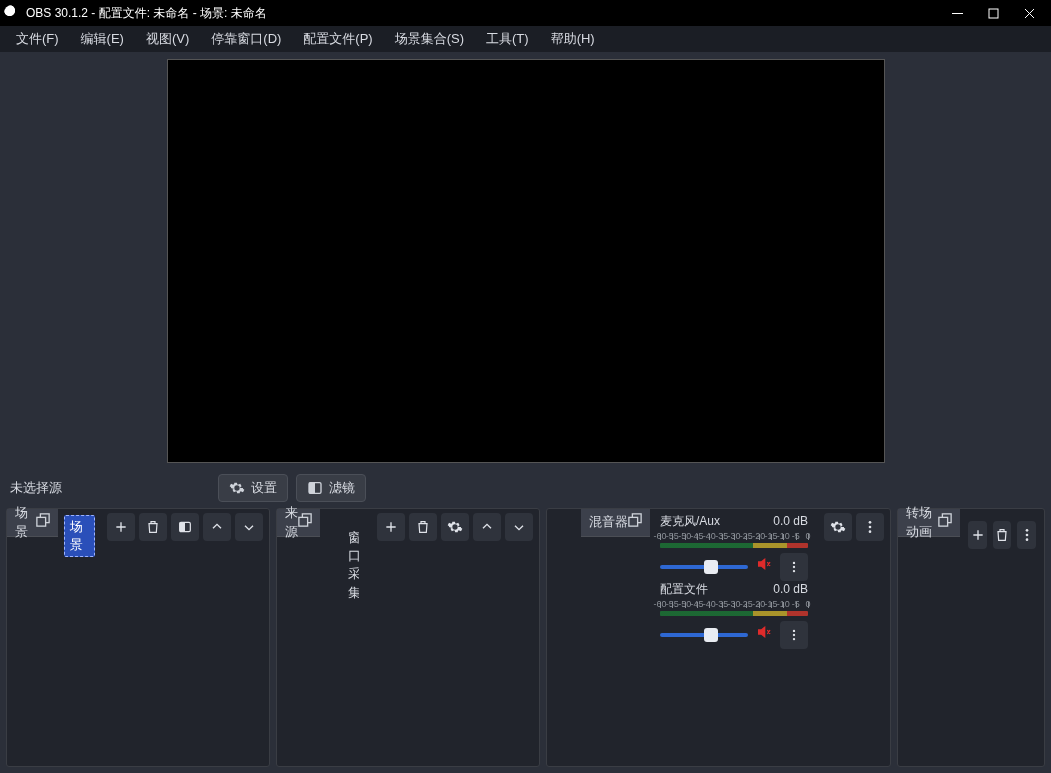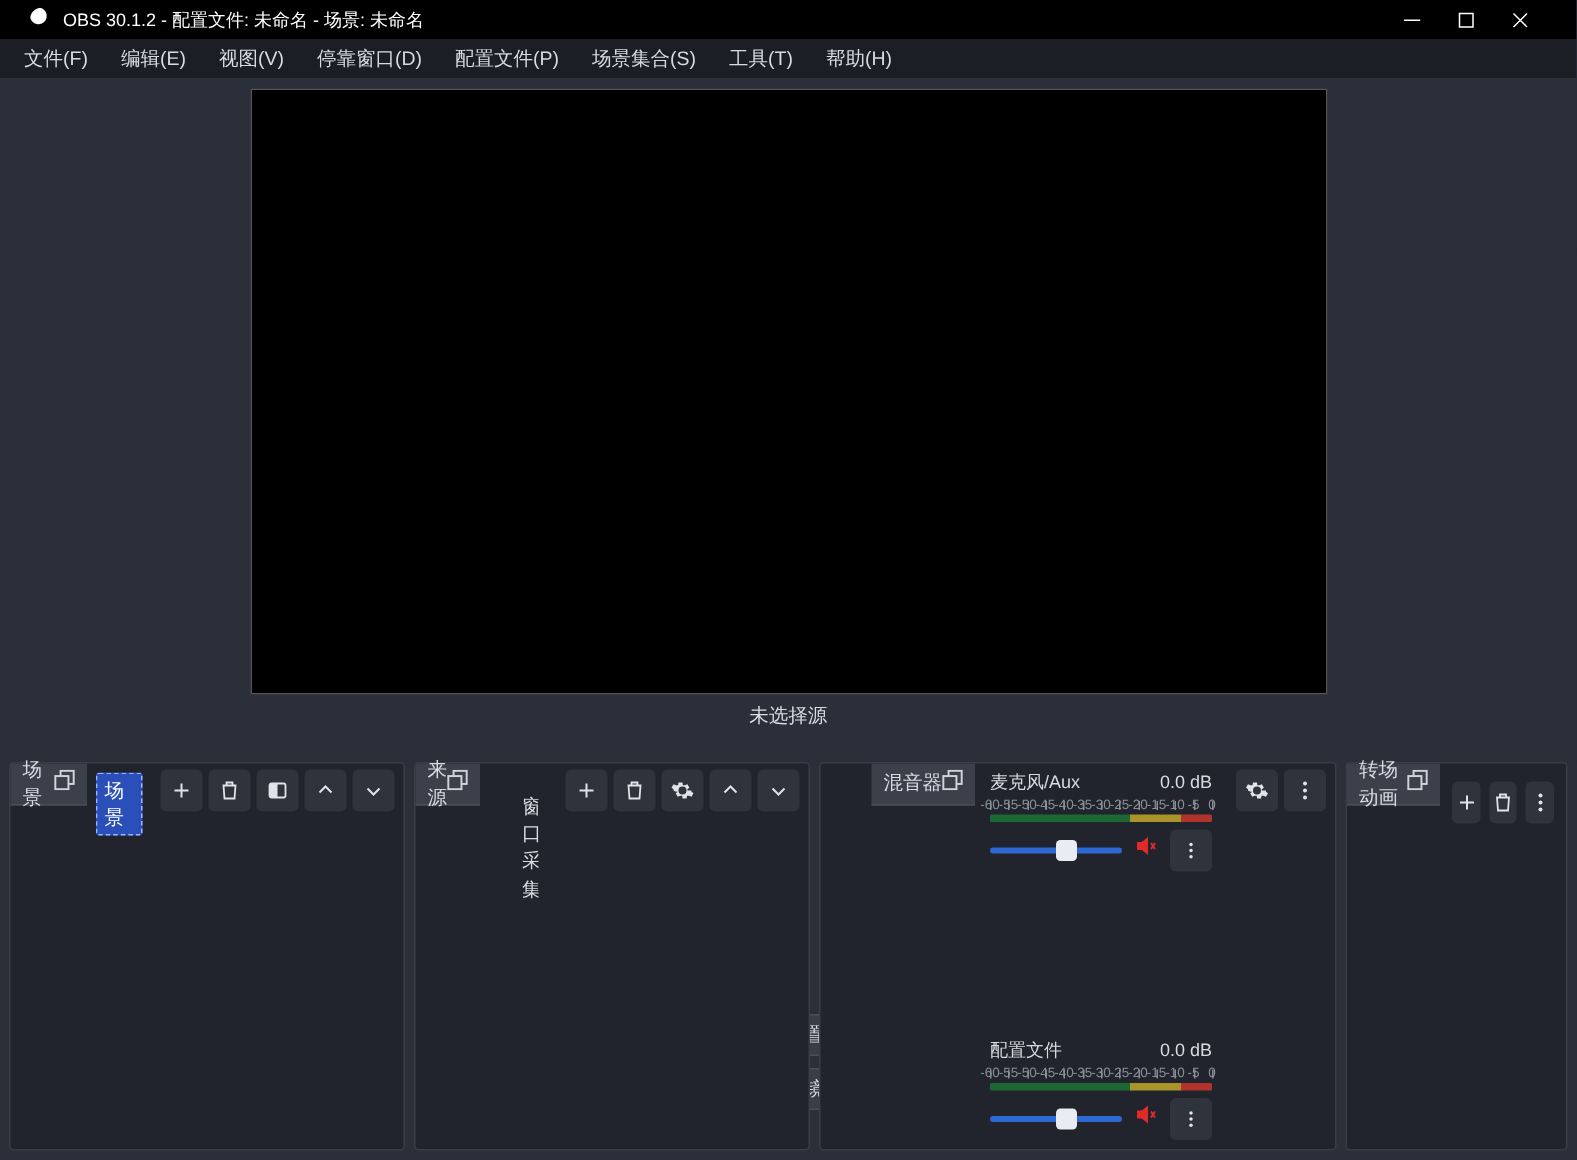--- a/index.html
+++ b/index.html
@@ -23,21 +23,21 @@
     width:1051px;height:773px;
     background:var(--bg);
     font:13px/1.4 "Segoe UI","Microsoft YaHei",Arial,sans-serif;
     color:var(--text);
     overflow:hidden;
     display:flex;flex-direction:column;
   }
   
   .titlebar{
     height:26px;background:var(--titlebar);color:#fff;
-    display:flex;align-items:center;padding:0 20px;
+    display:flex;align-items:center;padding:0 4px;
     font-size:12px;
   }
   .titlebar .logo{
     width:16px;height:16px;border-radius:50%;
     background:radial-gradient(circle at 35% 35%,#fff 0 35%,#000 40%);
     margin-right:6px;flex:none;
   }
   .titlebar .title{flex:1;white-space:nowrap;overflow:hidden;}
   .winbtns{display:flex;gap:0;}
   .winbtn{width:36px;height:26px;display:flex;align-items:center;justify-content:center;color:#fff;}
@@ -56,21 +56,21 @@
     background:var(--bg);
     padding:6px 0 4px;
   }
   .preview{
     width:718px;height:404px;
     background:#000;border:1px solid #555;
   }
   
   .context-bar{
     height:40px;background:var(--bg);
-    display:flex;align-items:center;padding:0 10px;gap:8px;flex-direction:column;
+    display:flex;align-items:center;padding:0 10px;gap:8px;
   }
   .context-bar .label{flex:0 0 200px;color:var(--text);font-size:13px;}
   .tb-btn{
     display:inline-flex;align-items:center;gap:6px;
     background:#393d46;border:1px solid #4b4f58;
     padding:4px 10px;border-radius:4px;color:var(--text);
     font-size:13px;
   }
   
   .docks{
@@ -115,21 +115,21 @@
   }
   
   .source-item{
     display:flex;align-items:center;gap:8px;
     padding:20px 8px;color:var(--text);font-size:13px;
   }
   .source-item .spacer{flex:1;}
   .mini-icon{width:16px;height:16px;fill:#cfd3da;display:block;}
   .lock-icon{opacity:.5;}
   
-  .mixer-body{padding:4px 10px 6px;display:flex;flex-direction:column;gap:14px;justify-content:space-between;}
+  .mixer-body{padding:4px 10px 6px;display:flex;flex-direction:column;gap:0;}
   .channel{}
   .ch-head{display:flex;justify-content:space-between;font-size:12px;}
   .ch-head .db{color:var(--text);}
   .meter-scale{position:relative;height:9px;margin-top:4px;}
   .meter-scale .gradient{
     position:absolute;inset:9px 0 auto 0;height:5px;
     background:linear-gradient(to right,#1c6f34 0%,#1c6f34 63%,#b8a02a 63%,#b8a02a 86%,#c0352c 86%,#c0352c 100%);
     opacity:.9;border-radius:1px;
   }
   .ticks{position:absolute;inset:0 0 auto 0;height:14px;}

